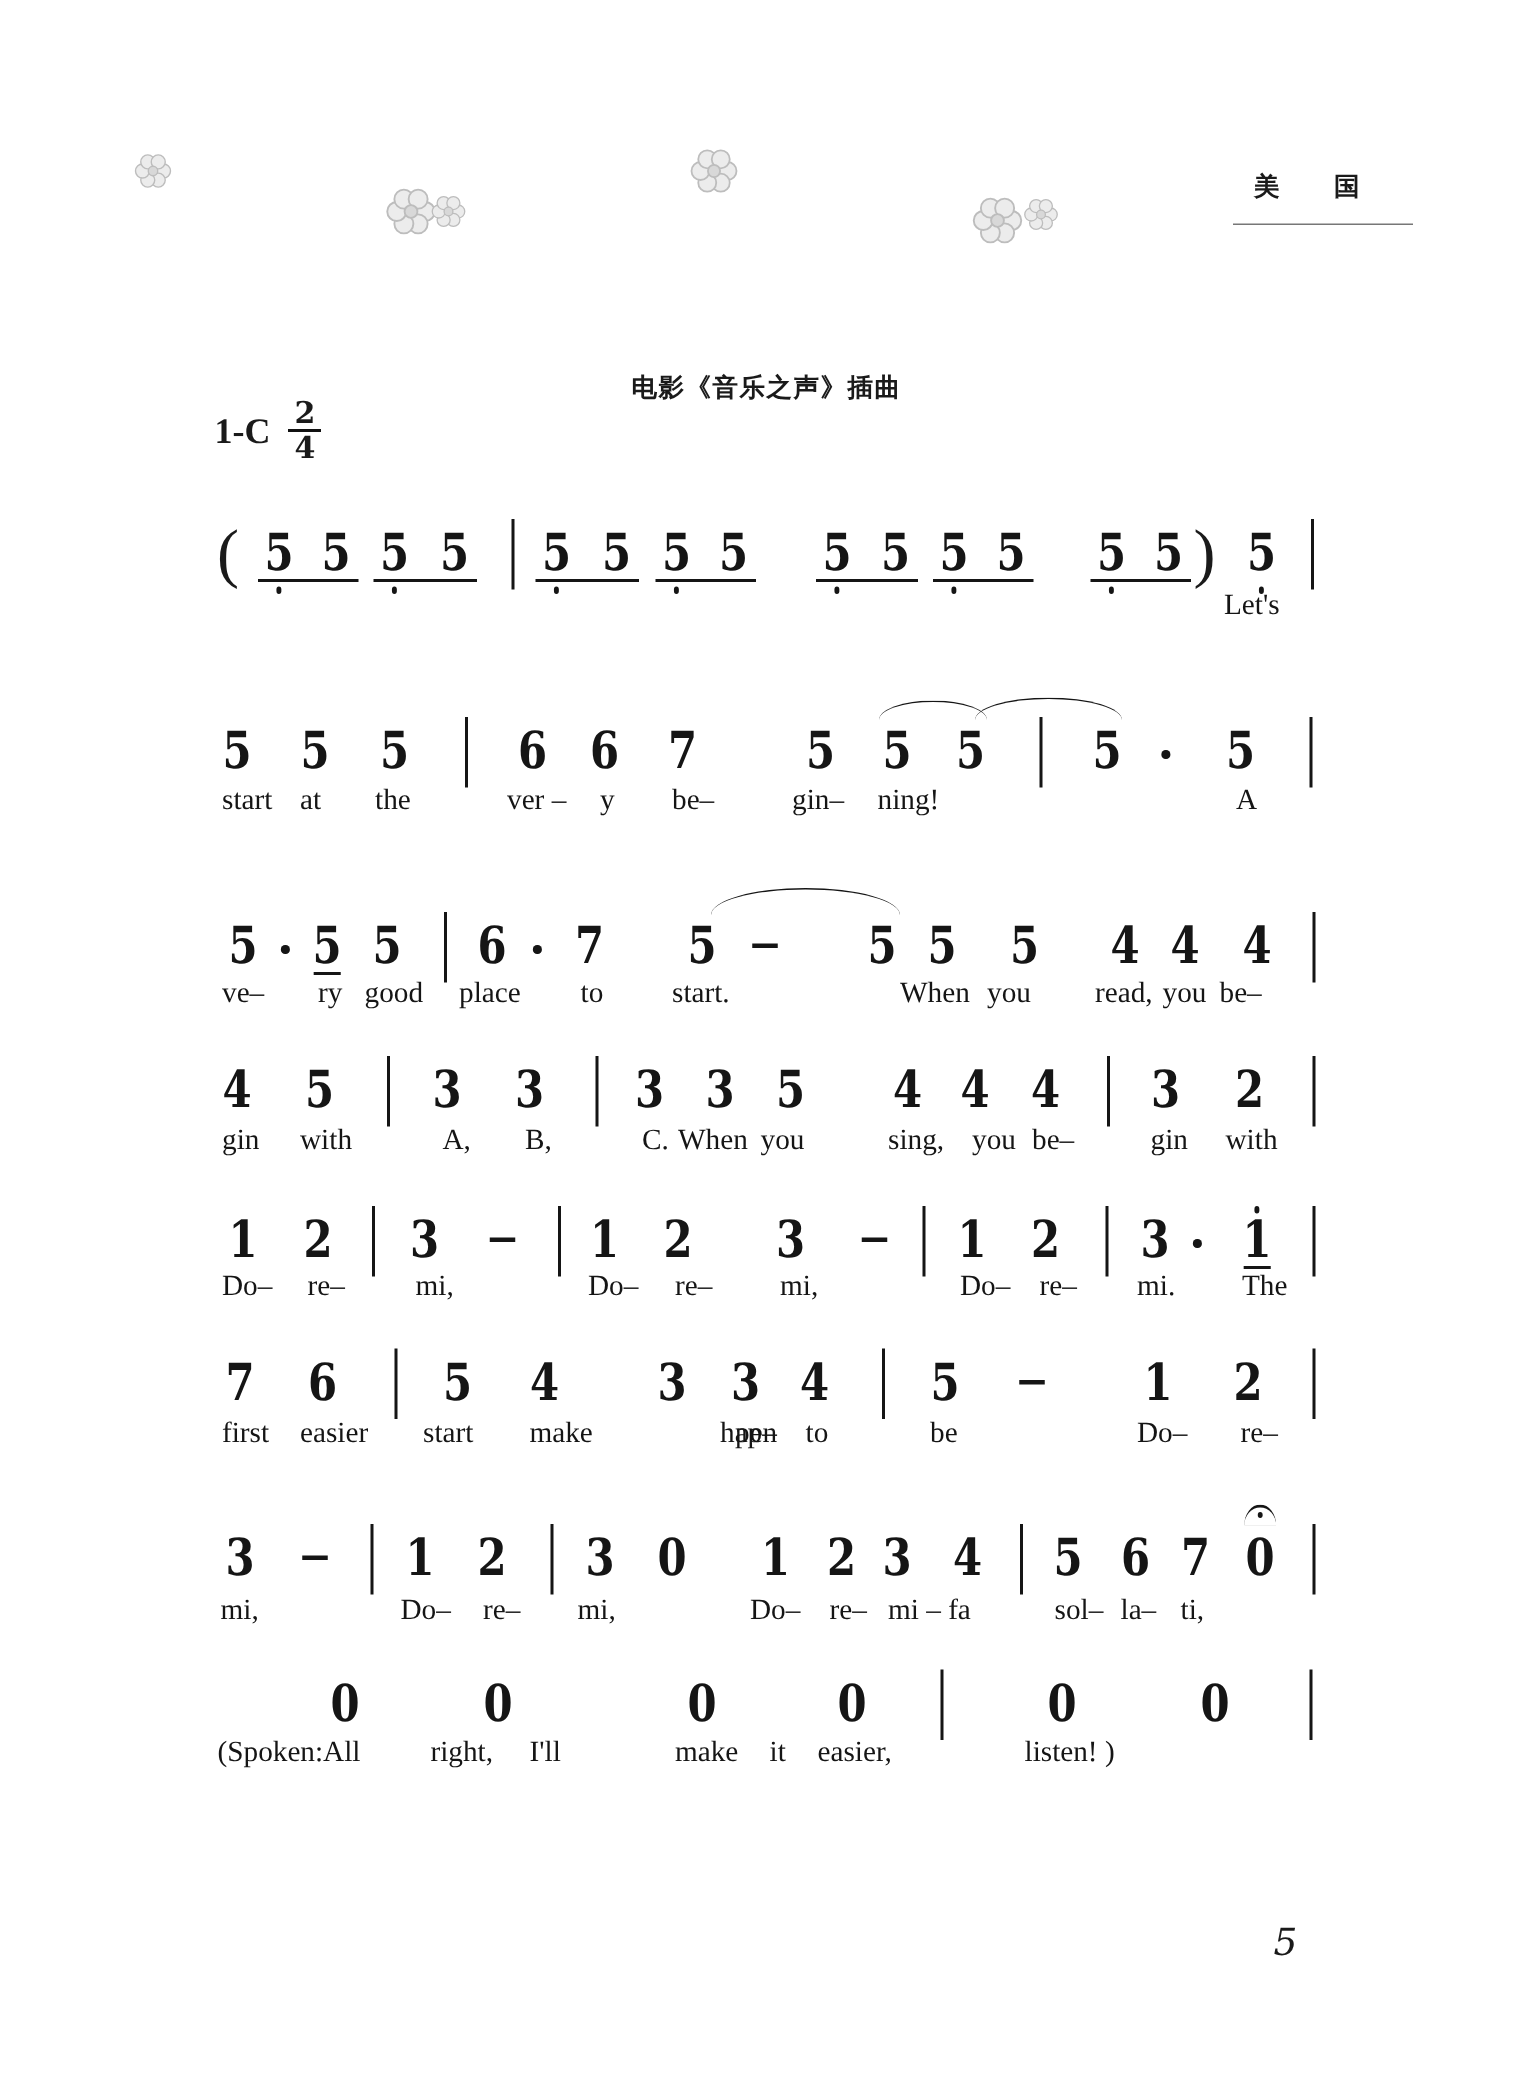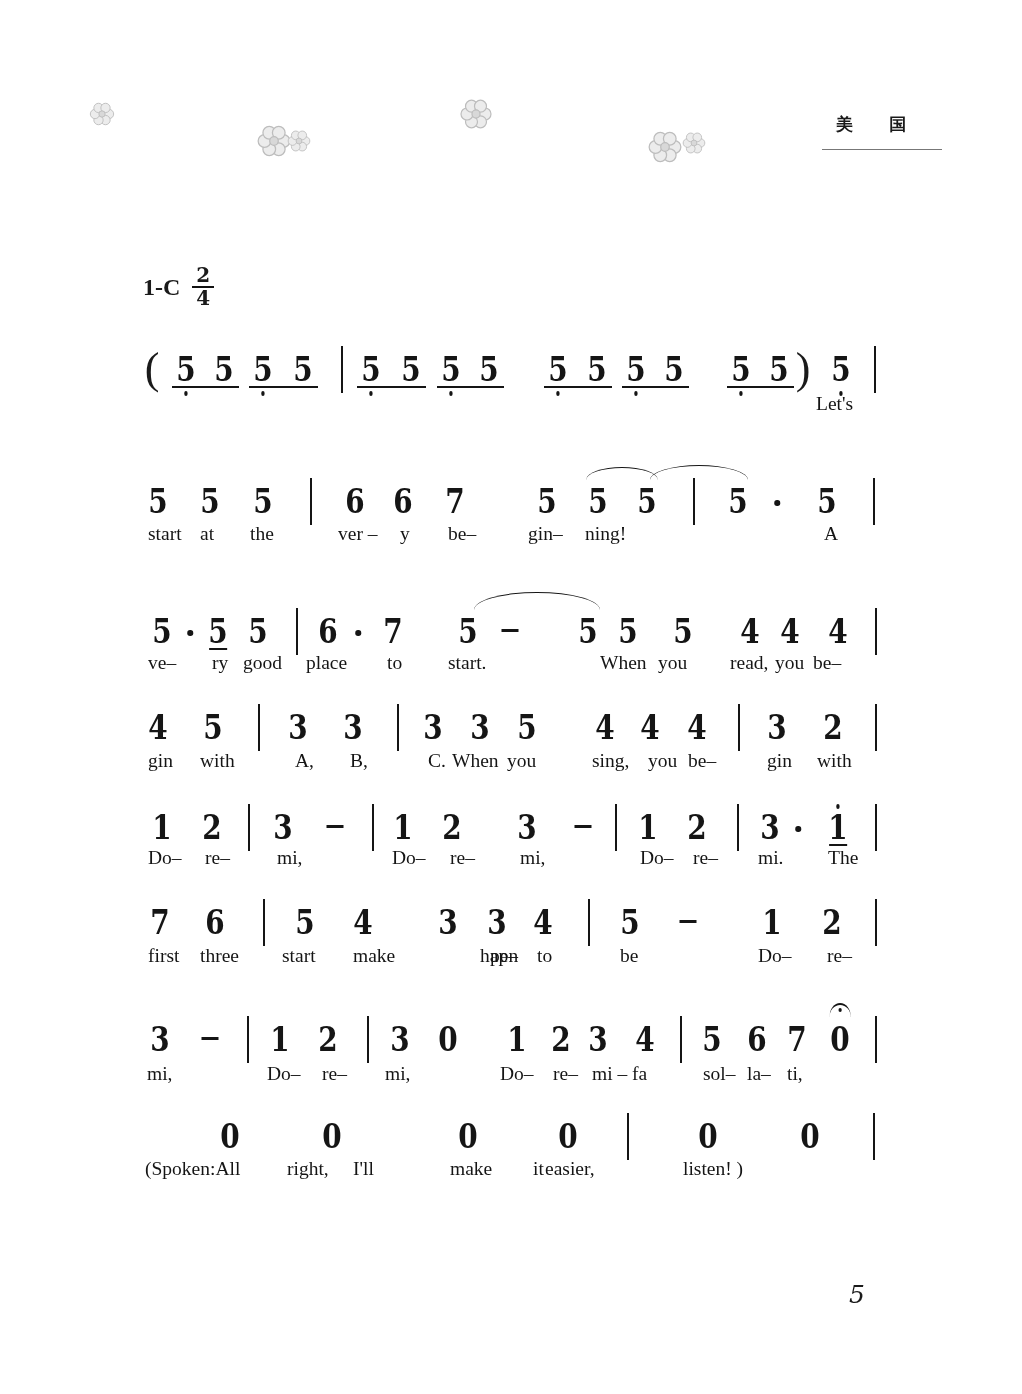--- a/index.html
+++ b/index.html
@@ -138,20 +138,21 @@
         <circle cx="12" cy="12" r="2.7" fill="#d8d8d8"></circle>
       </g>
     </svg></span>
     </div>
 
   <div class="region">
     <span>美 国</span>
     <i class="region-line"></i>
   </div>
 
+  <div class="subtitle">电影《音乐之声》插曲</div>
 
   <div class="keysig">
     <span>1-C</span><span class="frac"><b class="num">2</b><b class="den">4</b></span>
   </div>
 
 
   <div class="score" id="score">
       <div class="system" style="top: 355px;">
         <span class="paren" style="left: 152px;">(</span>
         <span class="note" style="left: 186px;">5<i class="dot-below"></i></span>
@@ -309,21 +310,21 @@
         <span class="note" style="left: 448px;">3</span>
         <span class="note" style="left: 497px;">3</span>
         <span class="note" style="left: 543px;">4</span>
         <div class="barline" style="left: 588px;"></div>
         <span class="note" style="left: 630px;">5</span>
         <div class="dash" style="left: 688px;"></div>
         <span class="note" style="left: 772px;">1</span>
         <span class="note" style="left: 832px;">2</span>
         <div class="barline" style="left: 875px;"></div>
         <span class="lyric" style="left: 148px; top: 37px;">first</span>
-        <span class="lyric" style="left: 200px; top: 37px;">three</span>
+        <span class="lyric" style="left: 200px; top: 37px;">easier</span>
         <span class="lyric" style="left: 282px; top: 37px;">start</span>
         <span class="lyric" style="left: 353px; top: 37px;">make</span>
         <span class="lyric" style="left: 433px; top: 37px; margin-left: 47px;">hap–</span>
         <span class="lyric" style="left: 490px; top: 37px;">pen</span>
         <span class="lyric" style="left: 537px; top: 37px;">to</span>
         <span class="lyric" style="left: 620px; top: 37px;">be</span>
         <span class="lyric" style="left: 758px; top: 37px;">Do–</span>
         <span class="lyric" style="left: 827px; top: 37px;">re–</span>
       </div>
       <div class="system" style="top: 1025px;">
@@ -362,21 +363,21 @@
         <span class="note" style="left: 468px;">0</span>
         <span class="note" style="left: 568px;">0</span>
         <div class="barline" style="left: 627px;"></div>
         <span class="note" style="left: 708px;">0</span>
         <span class="note" style="left: 810px;">0</span>
         <div class="barline" style="left: 873px;"></div>
         <span class="lyric" style="left: 145px; top: 36px;">(Spoken:All</span>
         <span class="lyric" style="left: 287px; top: 36px;">right,</span>
         <span class="lyric" style="left: 353px; top: 36px;">I'll</span>
         <span class="lyric" style="left: 450px; top: 36px;">make</span>
-        <span class="lyric" style="left: 533px; top: 36px;">it</span>
+        <span class="lyric" style="left: 513px; top: 36px;">it</span>
         <span class="lyric" style="left: 545px; top: 36px;">easier,</span>
         <span class="lyric" style="left: 683px; top: 36px;">listen! )</span>
       </div>
     </div>
 
   <div class="pagenum">5</div>
 
   <div class="hidden-defs">
     <svg id="flower-tpl" viewBox="0 0 24 24" xmlns="http://www.w3.org/2000/svg">
       <g stroke="#bdbdbd" stroke-width="0.8" fill="#ececec">

